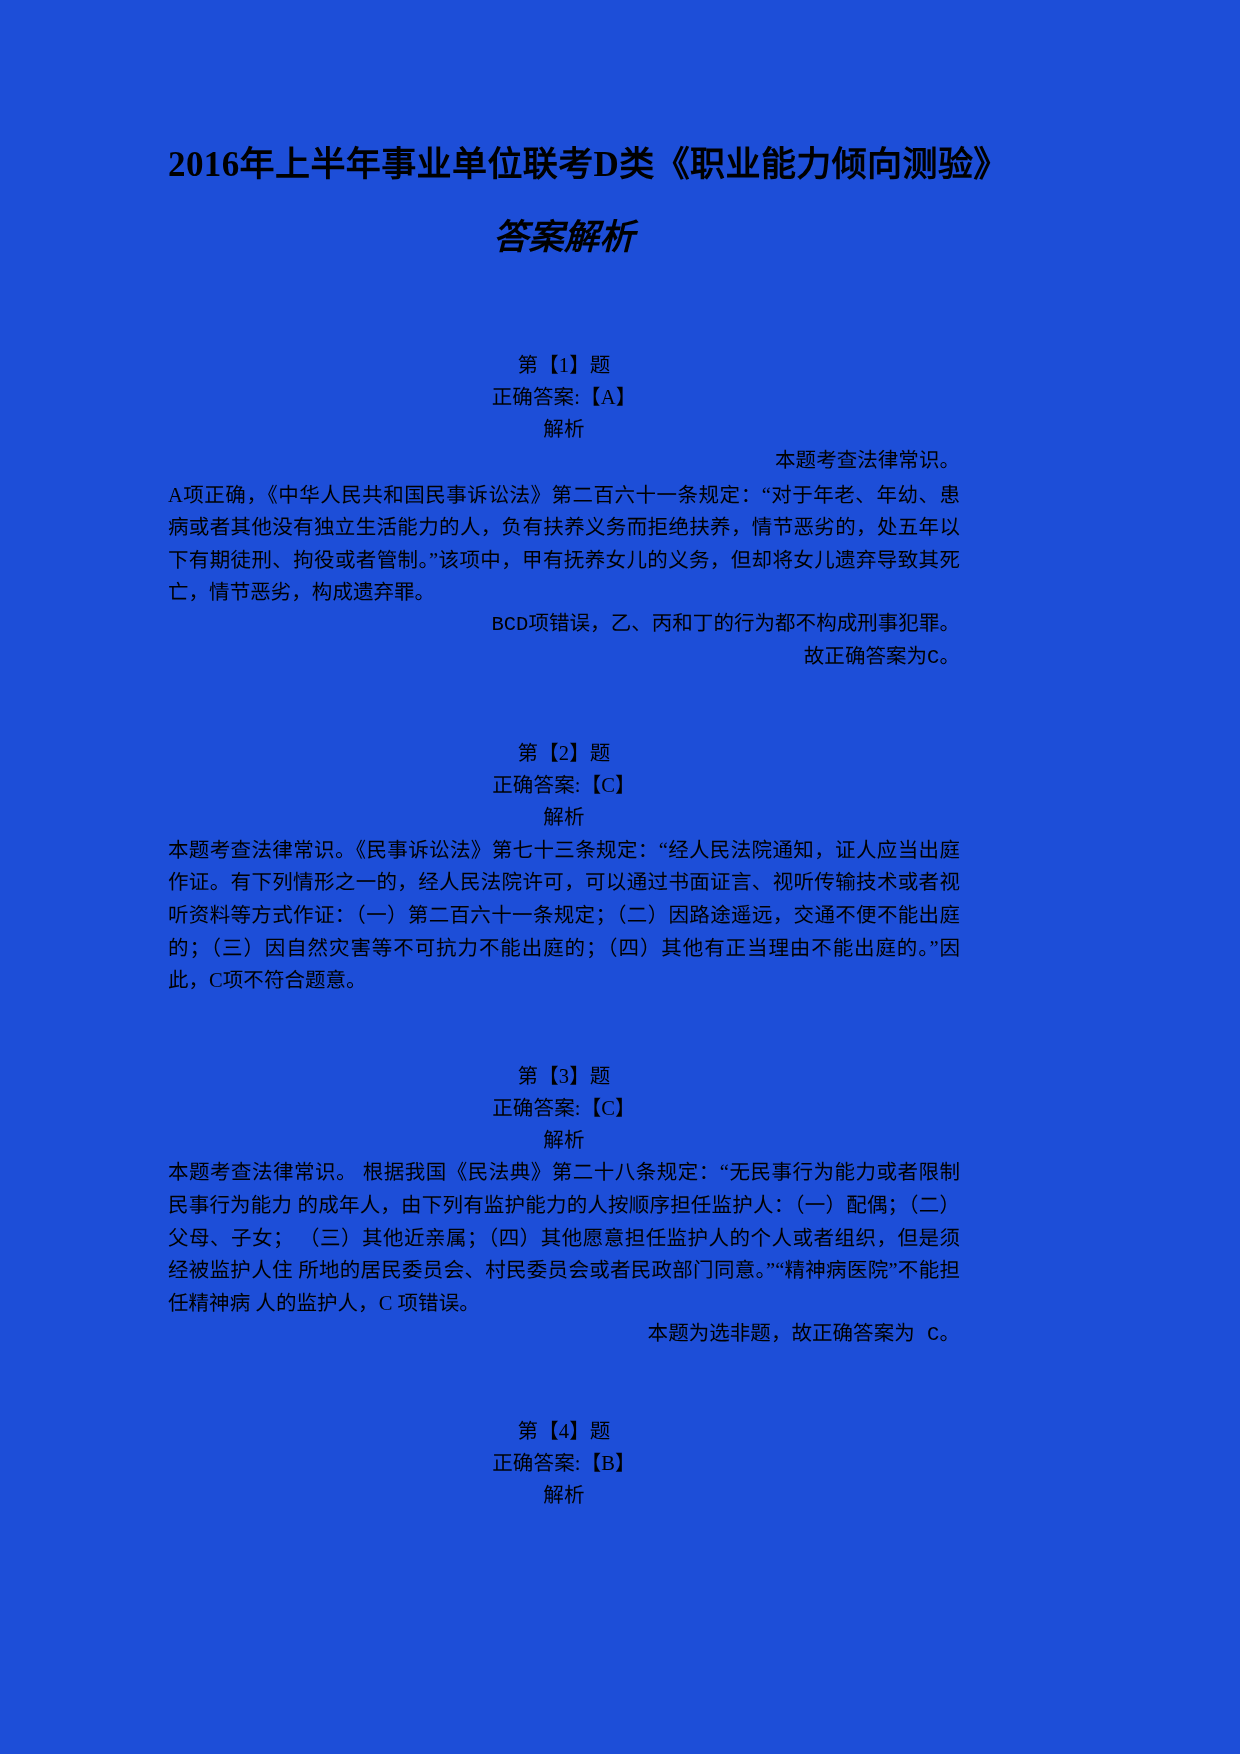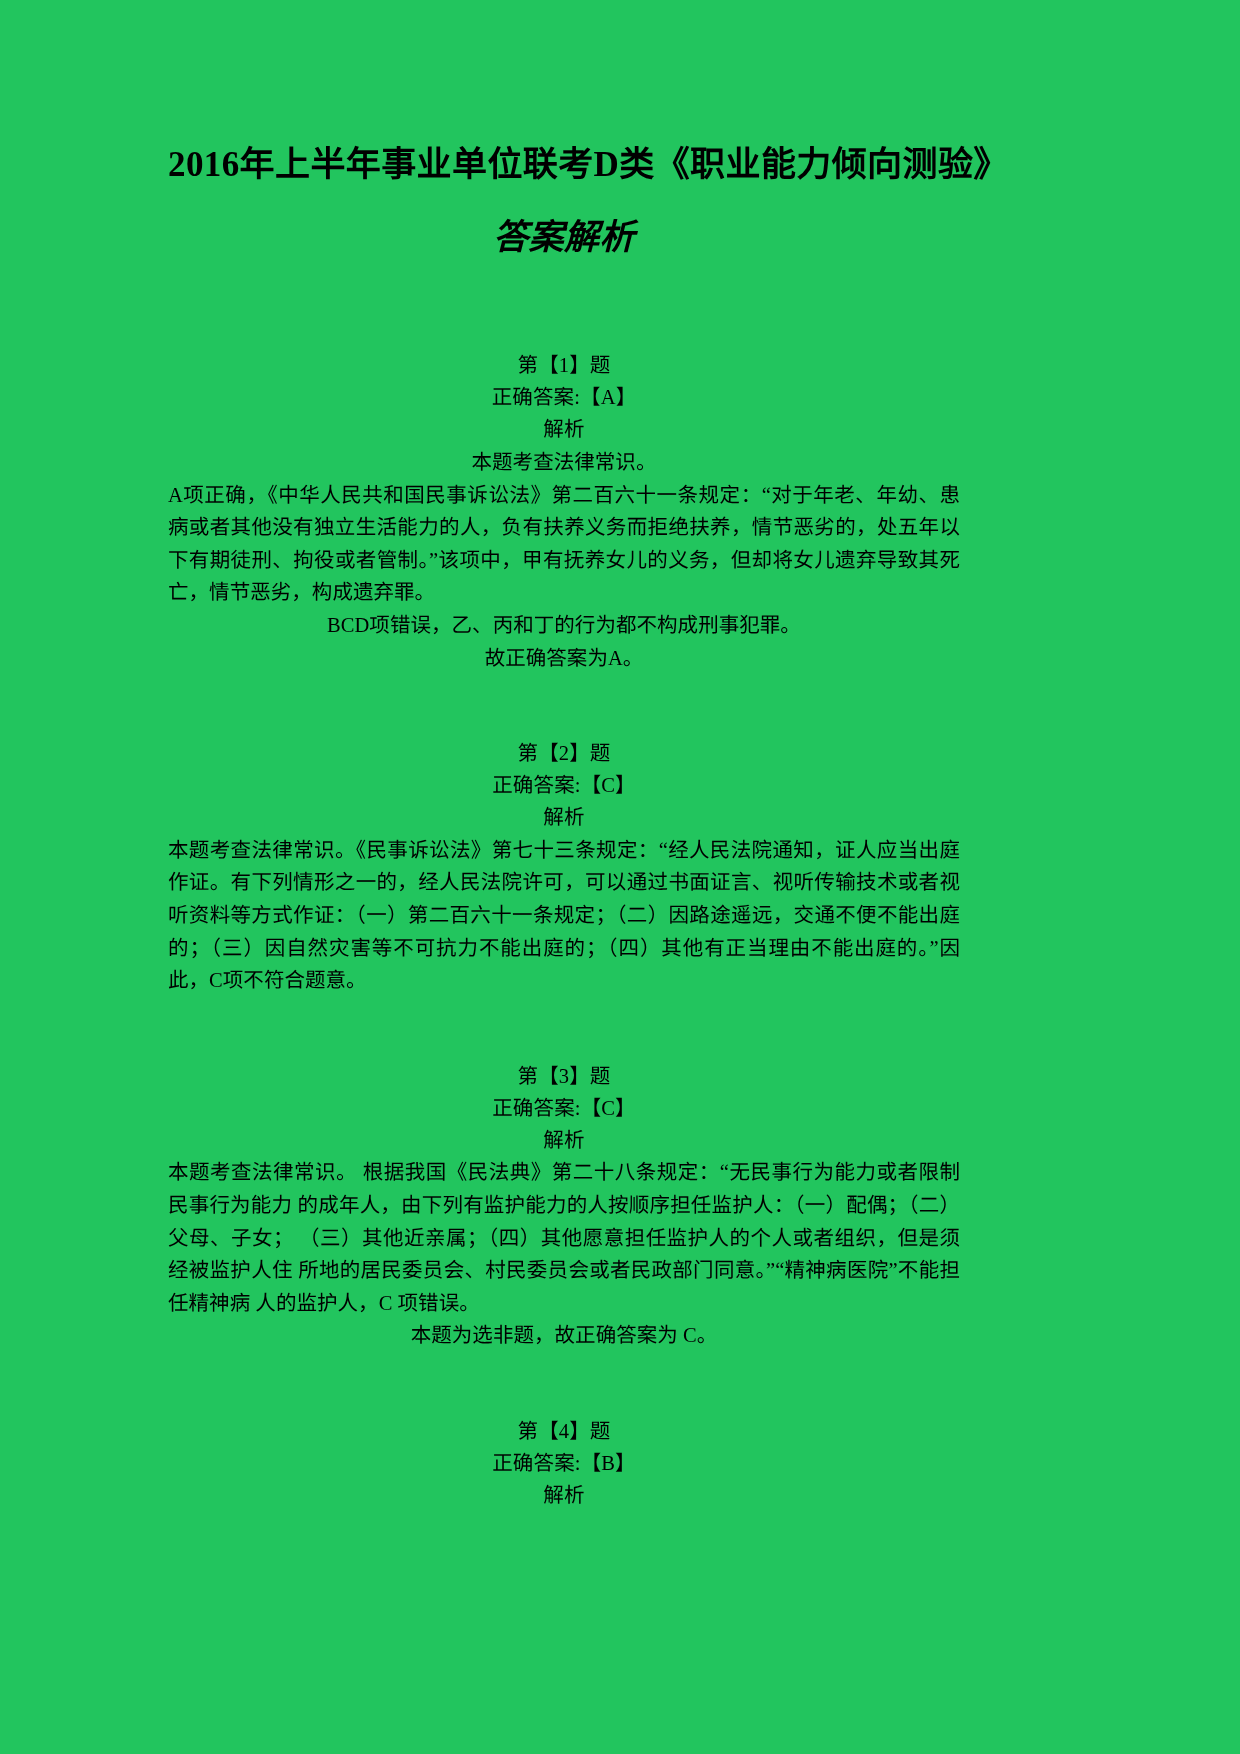--- a/index.html
+++ b/index.html
@@ -10,21 +10,21 @@
   }
   body {
     font-family: "Liberation Serif", "DejaVu Serif", serif;
     color: #000000;
   }
   .page {
     position: relative;
     width: 1240px;
     height: 1754px;
     margin: 0 auto;
-    background: #22c55e;
+    background: #1d4ed8;
     box-sizing: border-box;
     overflow: hidden;
   }
   .content {
     position: absolute;
     left: 168px;
     top: 0;
     width: 792px;
   }
   .doc-title {
@@ -62,21 +62,22 @@
   }
   .q-body {
     font-size: 20.5px;
     line-height: 1.59;
     text-align: justify;
     text-justify: inter-ideograph;
     letter-spacing: 0.05px;
     margin: 0;
   }
   .q-body.hang {
-    text-align: center;
+    text-align: right;
+    font-family: Liberation Mono, monospace;
   }
 </style>
 </head>
 <body>
 
 <div class="page">
   <div class="content">
 
     <h1 class="doc-title">
       <span class="title-line">2016年上半年事业单位联考D类《职业能力倾向测验》</span>
@@ -85,21 +86,21 @@
 
     <div class="questions">
 
       <section class="question-block">
         <div class="q-line">第【1】题</div>
         <div class="q-line">正确答案:【A】</div>
         <div class="q-line">解析</div>
         <p class="q-body hang">本题考查法律常识。</p>
         <p class="q-body">A项正确，《中华人民共和国民事诉讼法》第二百六十一条规定：“对于年老、年幼、患病或者其他没有独立生活能力的人，负有扶养义务而拒绝扶养，情节恶劣的，处五年以下有期徒刑、拘役或者管制。”该项中，甲有抚养女儿的义务，但却将女儿遗弃导致其死亡，情节恶劣，构成遗弃罪。</p>
         <p class="q-body hang">BCD项错误，乙、丙和丁的行为都不构成刑事犯罪。</p>
-        <p class="q-body hang">故正确答案为A。</p>
+        <p class="q-body hang">故正确答案为C。</p>
       </section>
 
       <section class="question-block">
         <div class="q-line">第【2】题</div>
         <div class="q-line">正确答案:【C】</div>
         <div class="q-line">解析</div>
         <p class="q-body">本题考查法律常识。《民事诉讼法》第七十三条规定：“经人民法院通知，证人应当出庭作证。有下列情形之一的，经人民法院许可，可以通过书面证言、视听传输技术或者视听资料等方式作证：（一）第二百六十一条规定；（二）因路途遥远，交通不便不能出庭的；（三）因自然灾害等不可抗力不能出庭的；（四）其他有正当理由不能出庭的。”因此，C项不符合题意。</p>
       </section>
 
       <section class="question-block">

